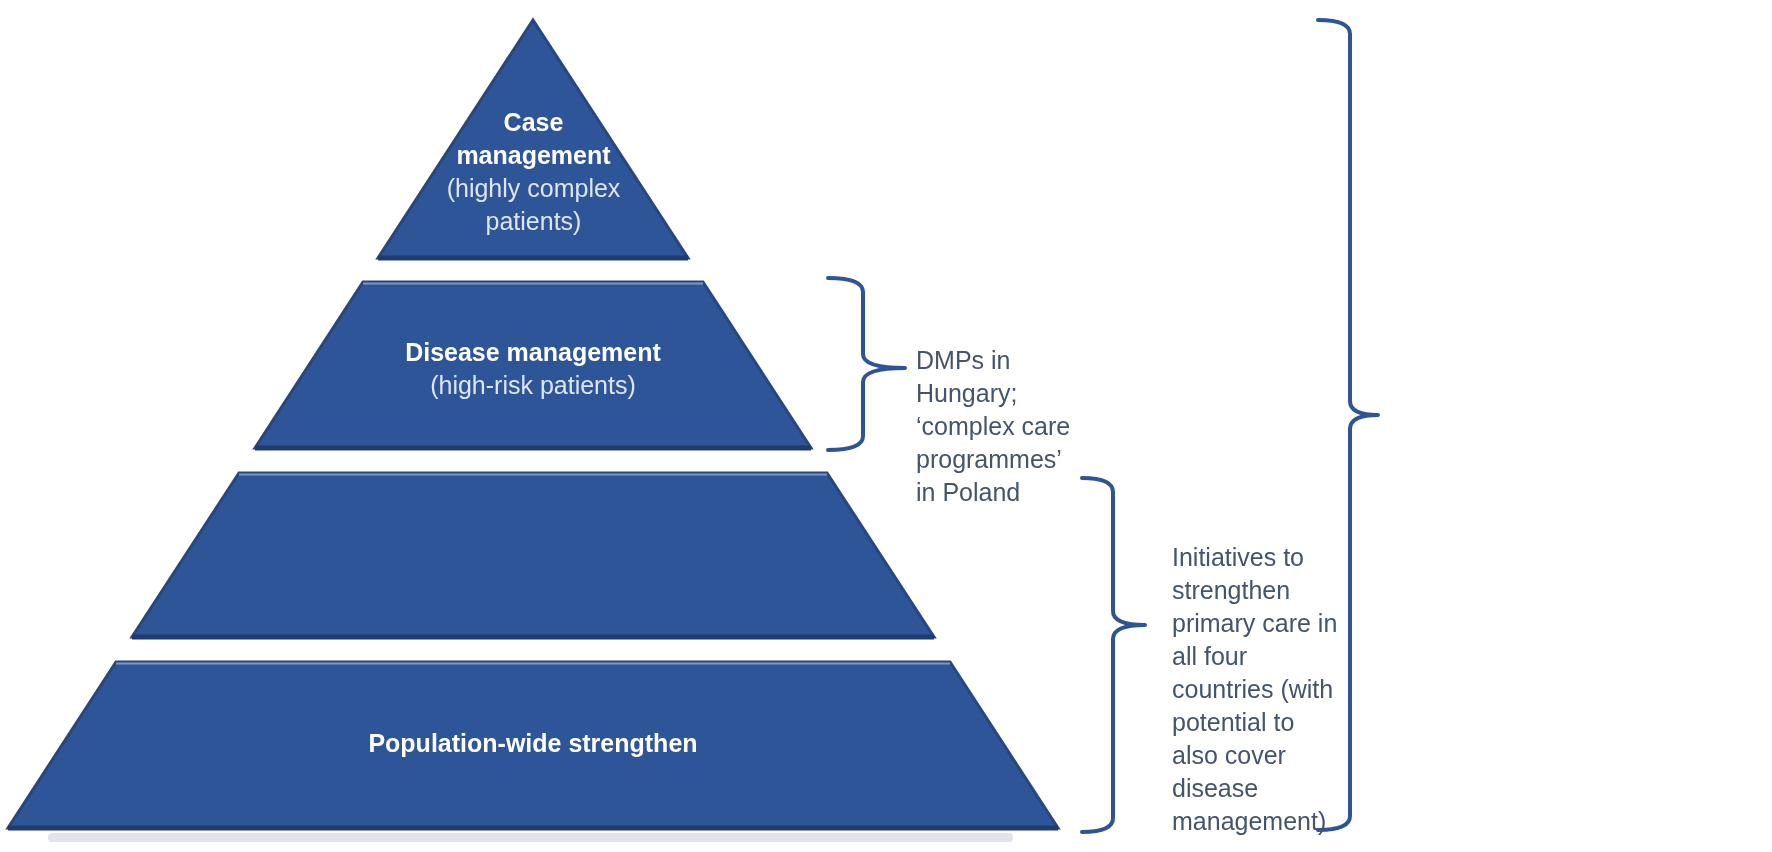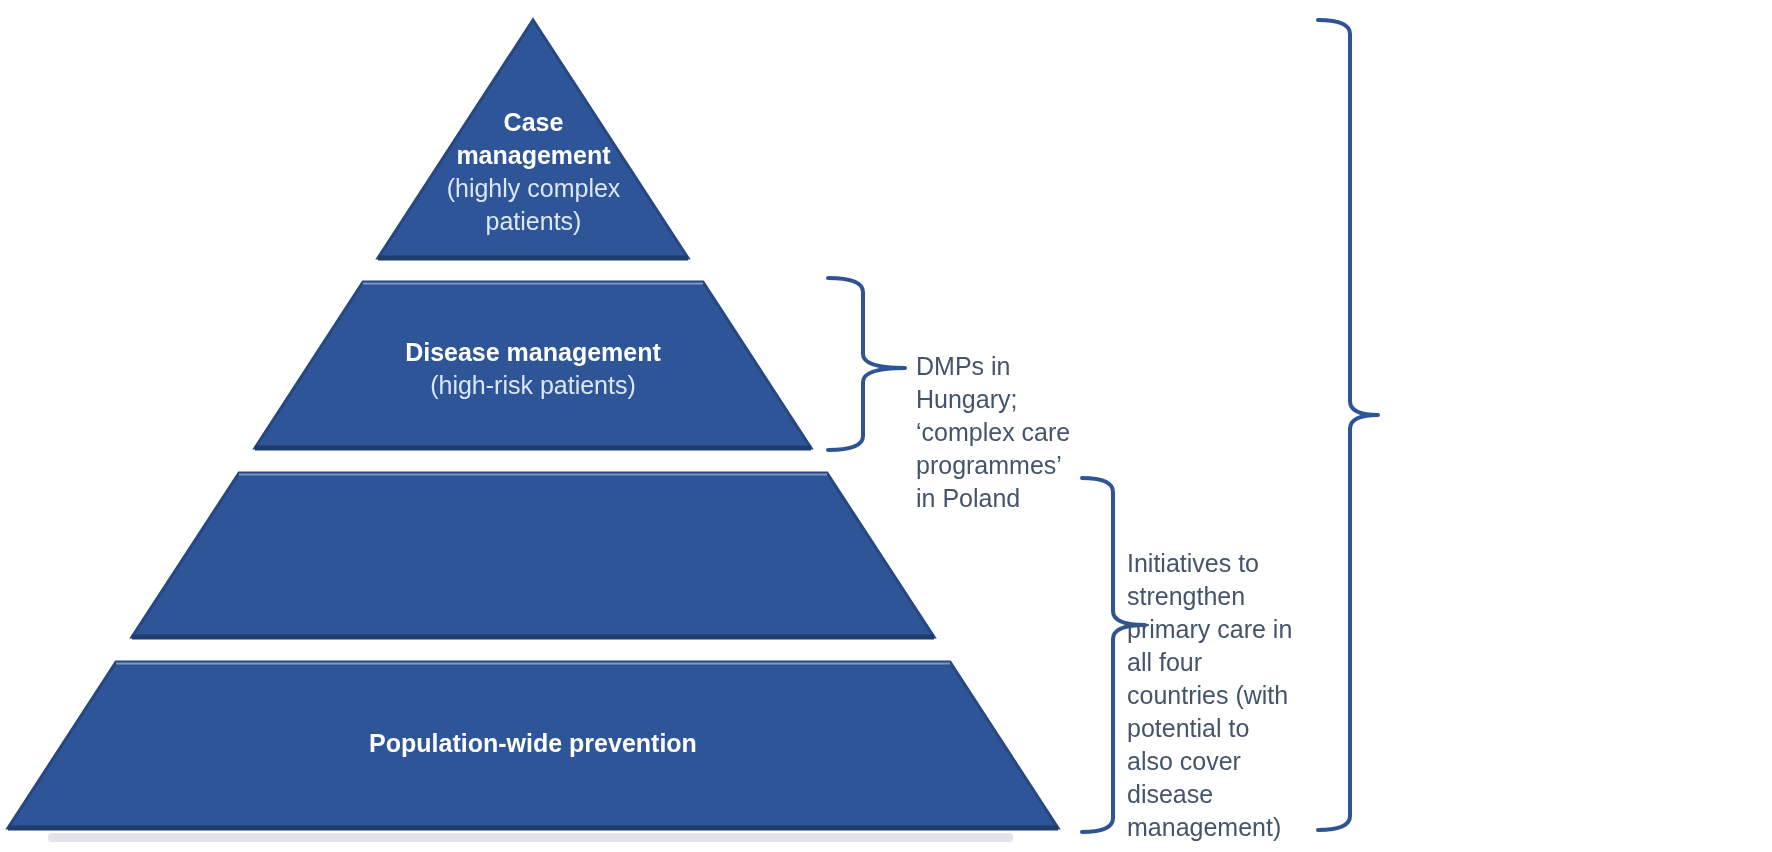--- a/index.html
+++ b/index.html
@@ -27,21 +27,20 @@
   .lvl-name   { font-weight: bold; color: #ffffff; }
   .lvl-detail { font-weight: normal; color: #dce6f5; }
   .annotation {
     position: absolute;
     color: #44546a;
     font-size: 25px;
     line-height: 33px;
     white-space: pre-line;
     text-align: left;
     z-index: 2;
-    margin-top: 6px;
   }
 </style>
 </head>
 <body>
 
 <div class="stage">
 
   <svg class="diagram" viewBox="0 0 1772 852">
 
     <rect x="48" y="833" width="965" height="9" rx="4" fill="#c9ced6" opacity="0.55"></rect>
@@ -72,31 +71,31 @@
     <div class="lvl-detail">(highly complex patients)</div>
   </div>
 
   <div class="level-label" style="left:283px; top:336px; width:500px;">
     <div class="lvl-name">Disease management</div>
     <div class="lvl-detail">(high-risk patients)</div>
   </div>
 
 
   <div class="level-label" style="left:253px; top:727px; width:560px;">
-    <div class="lvl-name">Population-wide prevention</div>
+    <div class="lvl-name">Population-wide strengthen</div>
     <div class="lvl-detail"></div>
   </div>
 
   <div class="annotation" style="left:916px; top:344px; width:190px;">DMPs in
 Hungary;
 ‘complex care
 programmes’
 in Poland</div>
 
-  <div class="annotation" style="left:1127px; top:541px; width:185px;">Initiatives to
+  <div class="annotation" style="left:1172px; top:541px; width:185px;">Initiatives to
 strengthen
 primary care in
 all four
 countries (with
 potential to
 also  cover
 disease
 management)</div>
 
 

